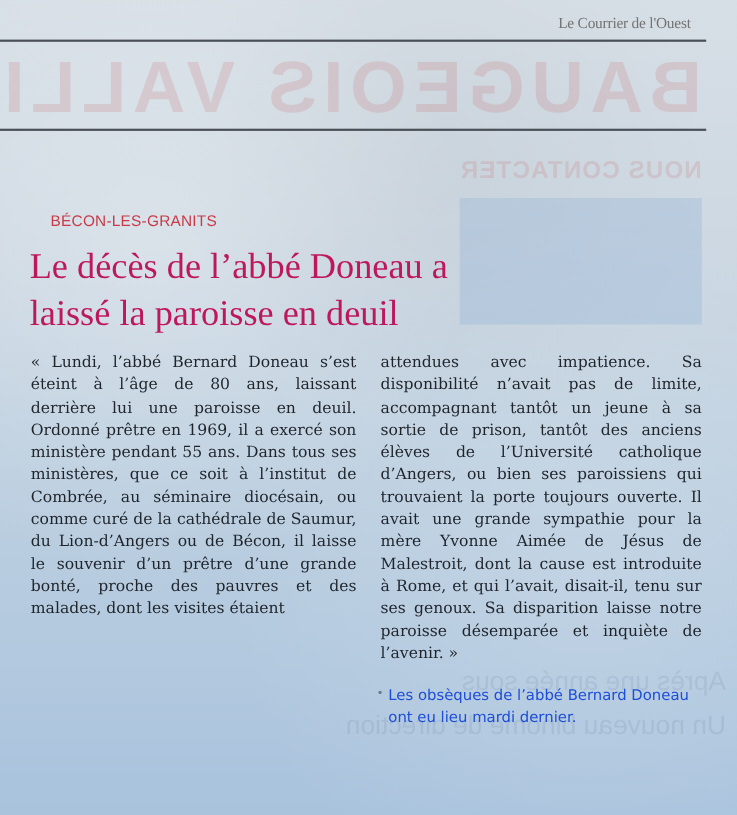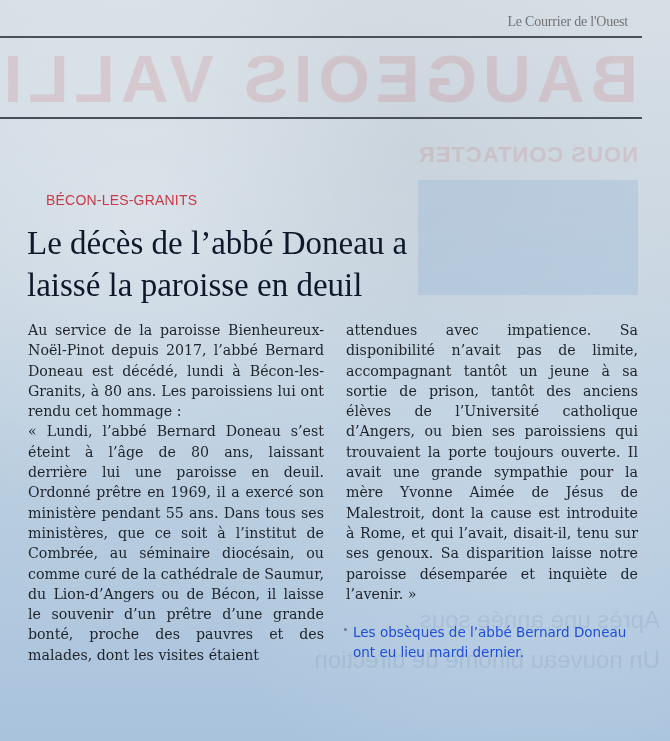--- a/index.html
+++ b/index.html
@@ -45,21 +45,21 @@
       transform:scaleX(-1); white-space:nowrap; line-height:40px;
     }
     .kicker {
       position:absolute; top:192px; left:28px;
       font-family:"Liberation Sans", sans-serif; font-size:14px; font-weight:500;
       color:#c83a48; letter-spacing:0.2px;margin-left:18px;
     }
     .headline {
       position:absolute; top:222px; left:27px; width:440px;
       font-family:"Liberation Serif", serif; font-size:33px; line-height:42px;
-      color:#0f172a; margin:0; font-weight:normal;
+      color:#be185d; margin:0; font-weight:normal;
     }
     .col {
       position:absolute; top:320px; width:296px;
       font-family:"DejaVu Serif", serif; font-size:14.2px; line-height:20.3px;
       text-align:justify; color:#1f242b;
     }
     .col.left { left:28px; }
     .col.right { left:346px; width:292px; }
     .col p { margin:0; }
     .italic { }
@@ -85,21 +85,20 @@
 <div class="ghost-block"></div>
 <div class="ghost-lines">
   <div>Après une année sous</div>
   <div>Un nouveau binôme de direction</div>
 </div>
 
 <div class="kicker">BÉCON-LES-GRANITS</div>
 <h1 class="headline">Le décès de l’abbé Doneau a laissé la paroisse en deuil</h1>
 
 <div class="col left">
-  <p>Au service de la paroisse Bienheureux-Noël-Pinot depuis 2017, l’abbé Bernard Doneau est décédé, lundi à Bécon-les-Granits, à 80 ans. Les paroissiens lui ont rendu cet hommage :</p>
   <p class="italic">« Lundi, l’abbé Bernard Doneau s’est éteint à l’âge de 80 ans, laissant derrière lui une paroisse en deuil. Ordonné prêtre en 1969, il a exercé son ministère pendant 55 ans. Dans tous ses ministères, que ce soit à l’institut de Combrée, au séminaire diocésain, ou comme curé de la cathédrale de Saumur, du Lion-d’Angers ou de Bécon, il laisse le souvenir d’un prêtre d’une grande bonté, proche des pauvres et des malades, dont les visites étaient</p>
 </div>
 
 <div class="col right">
   <p class="italic">attendues avec impatience. Sa disponibilité n’avait pas de limite, accompagnant tantôt un jeune à sa sortie de prison, tantôt des anciens élèves de l’Université catholique d’Angers, ou bien ses paroissiens qui trouvaient la porte toujours ouverte. Il avait une grande sympathie pour la mère Yvonne Aimée de Jésus de Malestroit, dont la cause est introduite à Rome, et qui l’avait, disait-il, tenu sur ses genoux. Sa disparition laisse notre paroisse désemparée et inquiète de l’avenir. »</p>
 </div>
 
 <div class="caption-bullet"></div>
 <div class="caption">Les obsèques de l’abbé Bernard Doneau ont eu lieu mardi dernier.</div>
 

